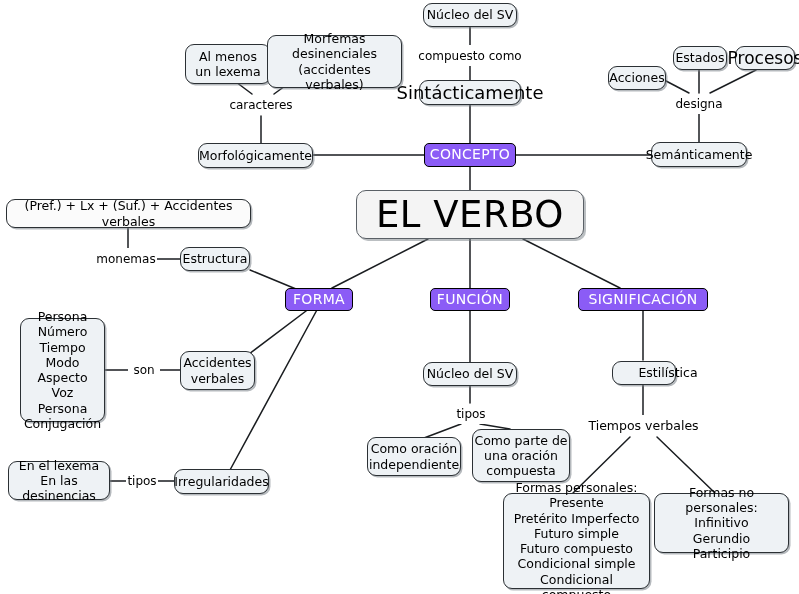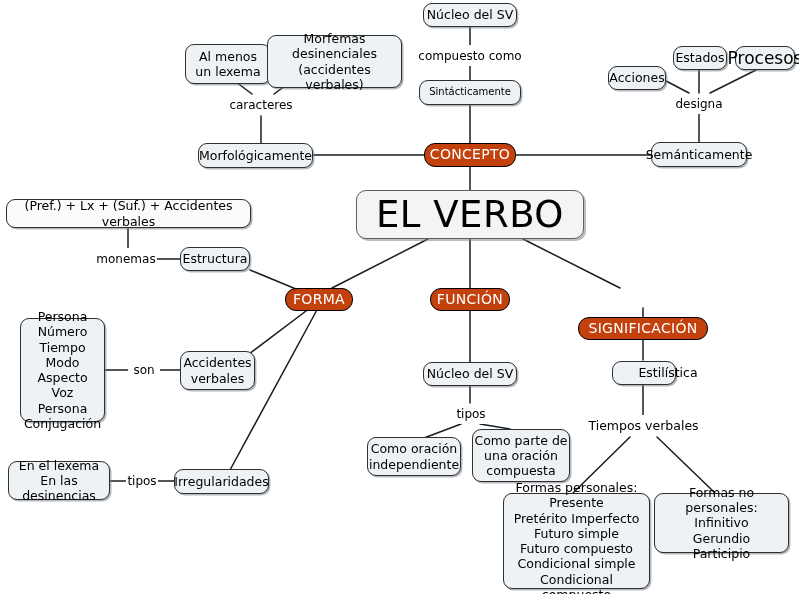--- a/index.html
+++ b/index.html
@@ -35,24 +35,24 @@
     color: #000000;
     line-height: 1.22;
     box-shadow: 1.5px 1.5px 0 rgba(120,128,134,0.55);
     white-space: pre-line;
     z-index: 3;
   }
   .node.white {
     background: #fbfbfb;
   }
   .node.pill {
-    background: #c2410c;
+    background: #8b5cf6;
     color: #ffffff;
     border: 1.4px solid #000000;
-    border-radius: 11px;
+    border-radius: 5px;
     box-shadow: none;
     letter-spacing: 0.3px;
   }
   .node.title {
     background: #f4f4f4;
     border: 1.6px solid #5a6066;
     border-radius: 10px;
     box-shadow: 2px 2px 0 rgba(120,128,134,0.5);
     letter-spacing: 0.5px;
   }
@@ -131,21 +131,21 @@
 
       <line x1="630" y1="437" x2="573" y2="493"></line>
       <line x1="657" y1="437" x2="715" y2="493"></line>
     </g>
   </svg>
 
   <div class="node" style="left:423px; top:3px; width:94px; height:24px; font-size:12.5px;">Núcleo del SV</div>
 
   <div class="link-label" style="left:419px; top:45px; width:102px; height:21px; font-size:12px;">compuesto como</div>
 
-  <div class="node" style="left:419px; top:80px; width:102px; height:25px; font-size:10px;">Sintácticamente</div>
+  <div class="node" style="left:419px; top:80px; width:102px; height:25px; font-size:18px;">Sintácticamente</div>
 
   <div class="node" style="left:185px; top:44px; width:86px; height:40px; font-size:12.5px;">Al menos
 un lexema</div>
 
   <div class="node" style="left:267px; top:35px; width:135px; height:53px; font-size:12.5px;">Morfemas
 desinenciales
 (accidentes verbales)</div>
 
   <div class="link-label" style="left:224px; top:95px; width:74px; height:20px; font-size:12px;">caracteres</div>
 
@@ -168,21 +168,21 @@
   <div class="node white" style="left:6px; top:199px; width:245px; height:29px; font-size:12.5px;">(Pref.) + Lx + (Suf.) + Accidentes verbales</div>
 
   <div class="link-label" style="left:95px; top:248px; width:62px; height:21px; font-size:12px;">monemas</div>
 
   <div class="node" style="left:180px; top:247px; width:70px; height:24px; font-size:12.5px;">Estructura</div>
 
   <div class="node pill" style="left:285px; top:288px; width:68px; height:23px; font-size:14px;">FORMA</div>
 
   <div class="node pill" style="left:430px; top:288px; width:80px; height:23px; font-size:14px;">FUNCIÓN</div>
 
-  <div class="node pill" style="left:578px; top:288px; width:130px; height:23px; font-size:14px;margin-top:29px;">SIGNIFICACIÓN</div>
+  <div class="node pill" style="left:578px; top:288px; width:130px; height:23px; font-size:14px;">SIGNIFICACIÓN</div>
 
   <div class="node" style="left:20px; top:318px; width:85px; height:104px; font-size:12.5px;">Persona
 Número
 Tiempo
 Modo
 Aspecto
 Voz
 Persona
 Conjugación</div>
 

